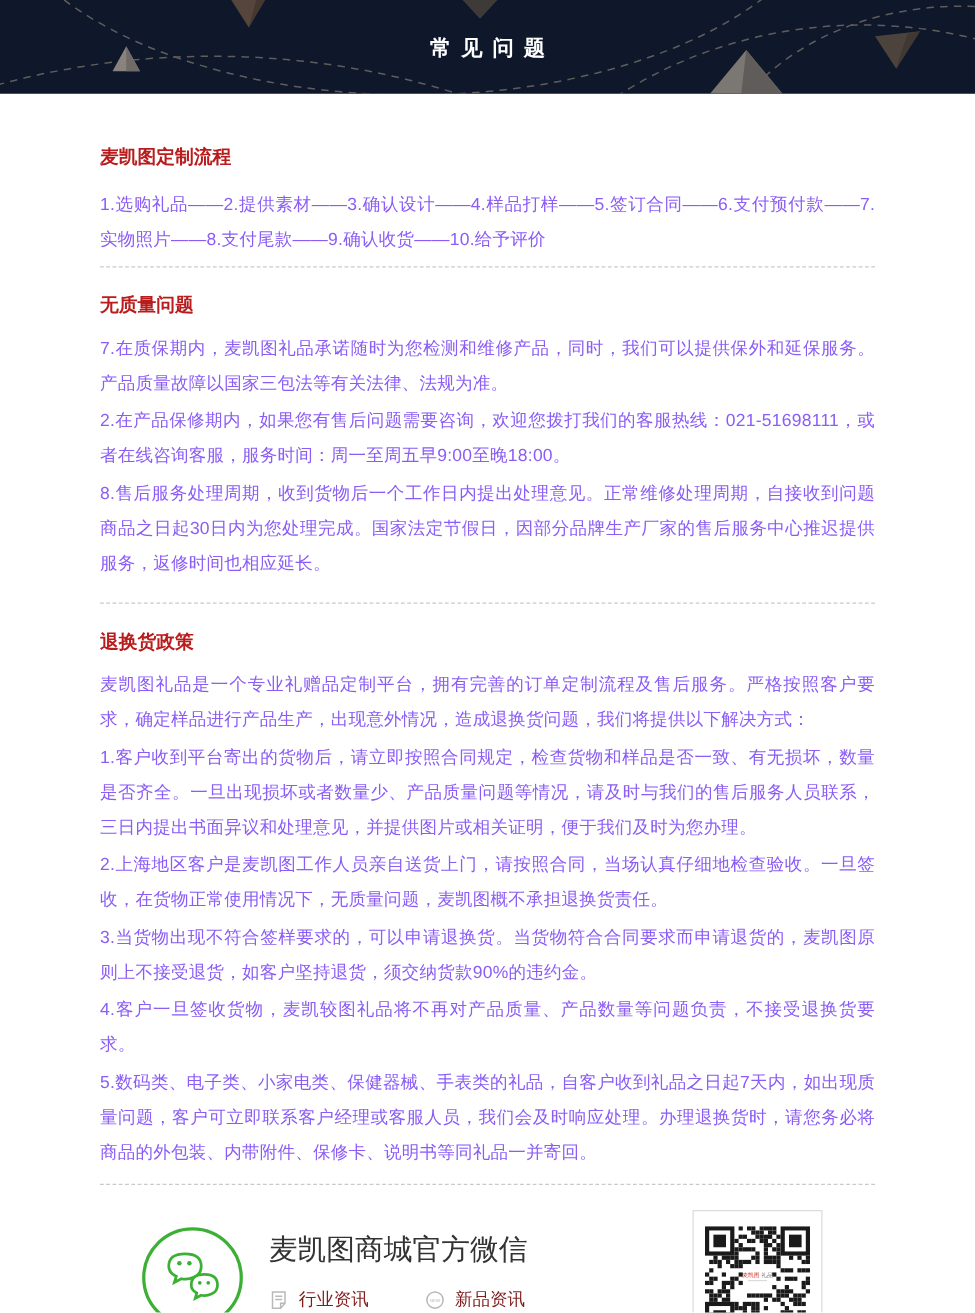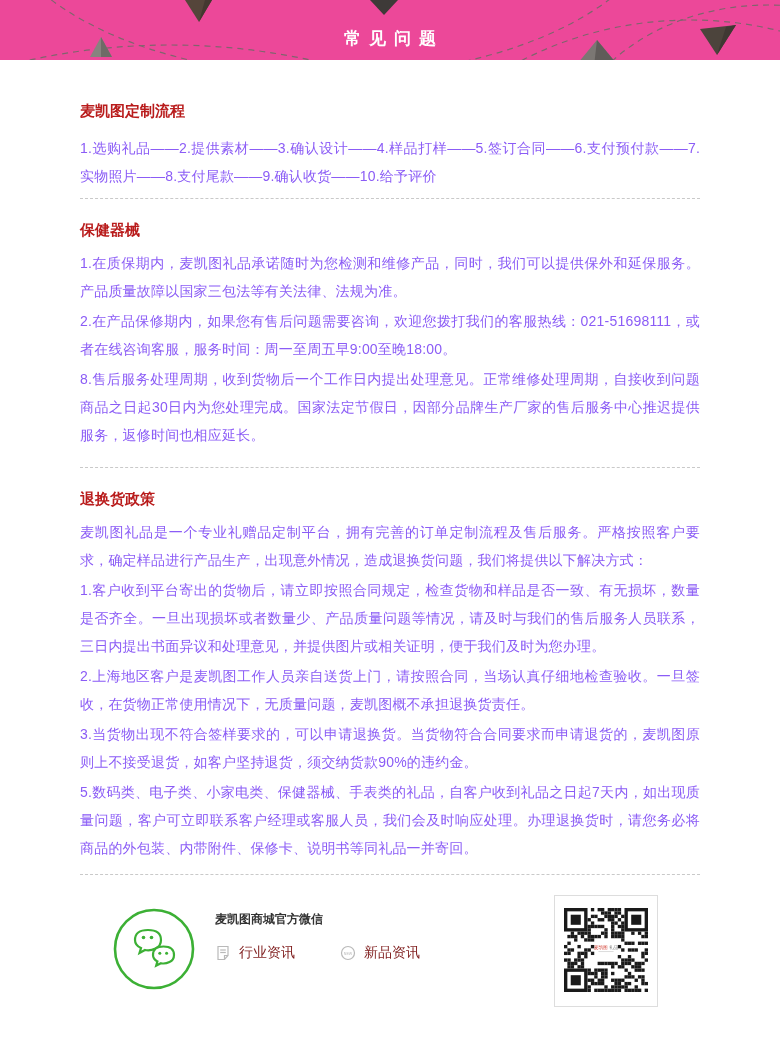--- a/index.html
+++ b/index.html
@@ -1,20 +1,20 @@
 <!DOCTYPE html>
 <html><head>
 <meta charset="utf-8">
 <style>
   * { box-sizing: border-box; margin: 0; padding: 0; }
   html,body { background:#fff; }
   body { width:780px; height:1050px; font-family:"Liberation Sans", sans-serif; position:relative; overflow:hidden; }
 
   
-  .header { position:relative; height:60px; background:#ec4899; overflow:hidden; }
+  .header { position:relative; height:75px; background:#0f172a; overflow:hidden; }
   .header .decor { position:absolute; inset:0; }
   .header .title {
     position:absolute; left:0; right:0; top:27px; text-align:center;
     color:#ffffff; font-size:17px; font-weight:bold; letter-spacing:8px; text-indent:8px;
   }
 
   
   .content { padding:0 80px; }
   .sec-heading { font-size:15px; font-weight:bold; color:#b91c1c; line-height:22px; }
   .sec { color:#666; }
@@ -23,21 +23,21 @@
   .sec-2 .sec-heading, .sec-3 .sec-heading { margin-bottom:8px; }
   hr.dashed { border:none; border-top:1px dashed #c9c9c9; height:0; }
   .hr1 { margin:8px 0 20px 0; }
   .hr2 { margin:18px 0 20px 0; }
   .hr3 { margin:12px 0 0 0; }
 
   
   .footer { display:flex; align-items:flex-start; padding:20px 122px 0 113px; }
   .wx-logo { width:82px; height:82px; flex:0 0 82px; margin-top:13px; }
   .wx-info { margin-left:20px; margin-top:16px; }
-  .wx-title { font-size:12px; font-weight:bold; color:#333; margin-bottom:16px; }
+  .wx-title { font-size:23px; font-weight:normal; color:#333; margin-bottom:16px; }
   .wx-grid { display:grid; grid-template-columns:125px auto; grid-row-gap:11px; }
   .wx-item { display:flex; align-items:center; color:#7f1d1d; font-size:14px; }
   .wx-item svg { margin-right:8px; flex:0 0 16px; }
   .qr-box {
     margin-left:auto; width:104px; height:112px; background:#fff;
     border:1px solid #ddd; display:flex; justify-content:center; padding-top:12px;
   }
 </style>
 </head>
 <body>
@@ -70,34 +70,35 @@
 <div class="content">
 
   <div class="sec sec-1">
     <div class="sec-heading">麦凯图定制流程</div>
     <p>1.选购礼品——2.提供素材——3.确认设计——4.样品打样——5.签订合同——6.支付预付款——7.实物照片——8.支付尾款——9.确认收货——10.给予评价</p>
   </div>
 
   <hr class="dashed hr1">
 
   <div class="sec sec-2">
-    <div class="sec-heading">保健器械</div>
-    <p>1.在质保期内，麦凯图礼品承诺随时为您检测和维修产品，同时，我们可以提供保外和延保服务。产品质量故障以国家三包法等有关法律、法规为准。</p>
+    <div class="sec-heading">无质量问题</div>
+    <p>7.在质保期内，麦凯图礼品承诺随时为您检测和维修产品，同时，我们可以提供保外和延保服务。产品质量故障以国家三包法等有关法律、法规为准。</p>
     <p>2.在产品保修期内，如果您有售后问题需要咨询，欢迎您拨打我们的客服热线：021-51698111，或者在线咨询客服，服务时间：周一至周五早9:00至晚18:00。</p>
     <p>8.售后服务处理周期，收到货物后一个工作日内提出处理意见。正常维修处理周期，自接收到问题商品之日起30日内为您处理完成。国家法定节假日，因部分品牌生产厂家的售后服务中心推迟提供服务，返修时间也相应延长。</p>
   </div>
 
   <hr class="dashed hr2">
 
   <div class="sec sec-3">
     <div class="sec-heading">退换货政策</div>
     <p>麦凯图礼品是一个专业礼赠品定制平台，拥有完善的订单定制流程及售后服务。严格按照客户要求，确定样品进行产品生产，出现意外情况，造成退换货问题，我们将提供以下解决方式：</p>
     <p>1.客户收到平台寄出的货物后，请立即按照合同规定，检查货物和样品是否一致、有无损坏，数量是否齐全。一旦出现损坏或者数量少、产品质量问题等情况，请及时与我们的售后服务人员联系，三日内提出书面异议和处理意见，并提供图片或相关证明，便于我们及时为您办理。</p>
     <p>2.上海地区客户是麦凯图工作人员亲自送货上门，请按照合同，当场认真仔细地检查验收。一旦签收，在货物正常使用情况下，无质量问题，麦凯图概不承担退换货责任。</p>
     <p>3.当货物出现不符合签样要求的，可以申请退换货。当货物符合合同要求而申请退货的，麦凯图原则上不接受退货，如客户坚持退货，须交纳货款90%的违约金。</p>
+    <p>4.客户一旦签收货物，麦凯较图礼品将不再对产品质量、产品数量等问题负责，不接受退换货要求。</p>
     <p>5.数码类、电子类、小家电类、保健器械、手表类的礼品，自客户收到礼品之日起7天内，如出现质量问题，客户可立即联系客户经理或客服人员，我们会及时响应处理。办理退换货时，请您务必将商品的外包装、内带附件、保修卡、说明书等同礼品一并寄回。</p>
   </div>
 
   <hr class="dashed hr3">
 </div>
 
 <div class="footer">
 
   <svg class="wx-logo" viewBox="0 0 82 82">
     <circle cx="41" cy="41" r="39" fill="none" stroke="#3cb035" stroke-width="2.6"></circle>

